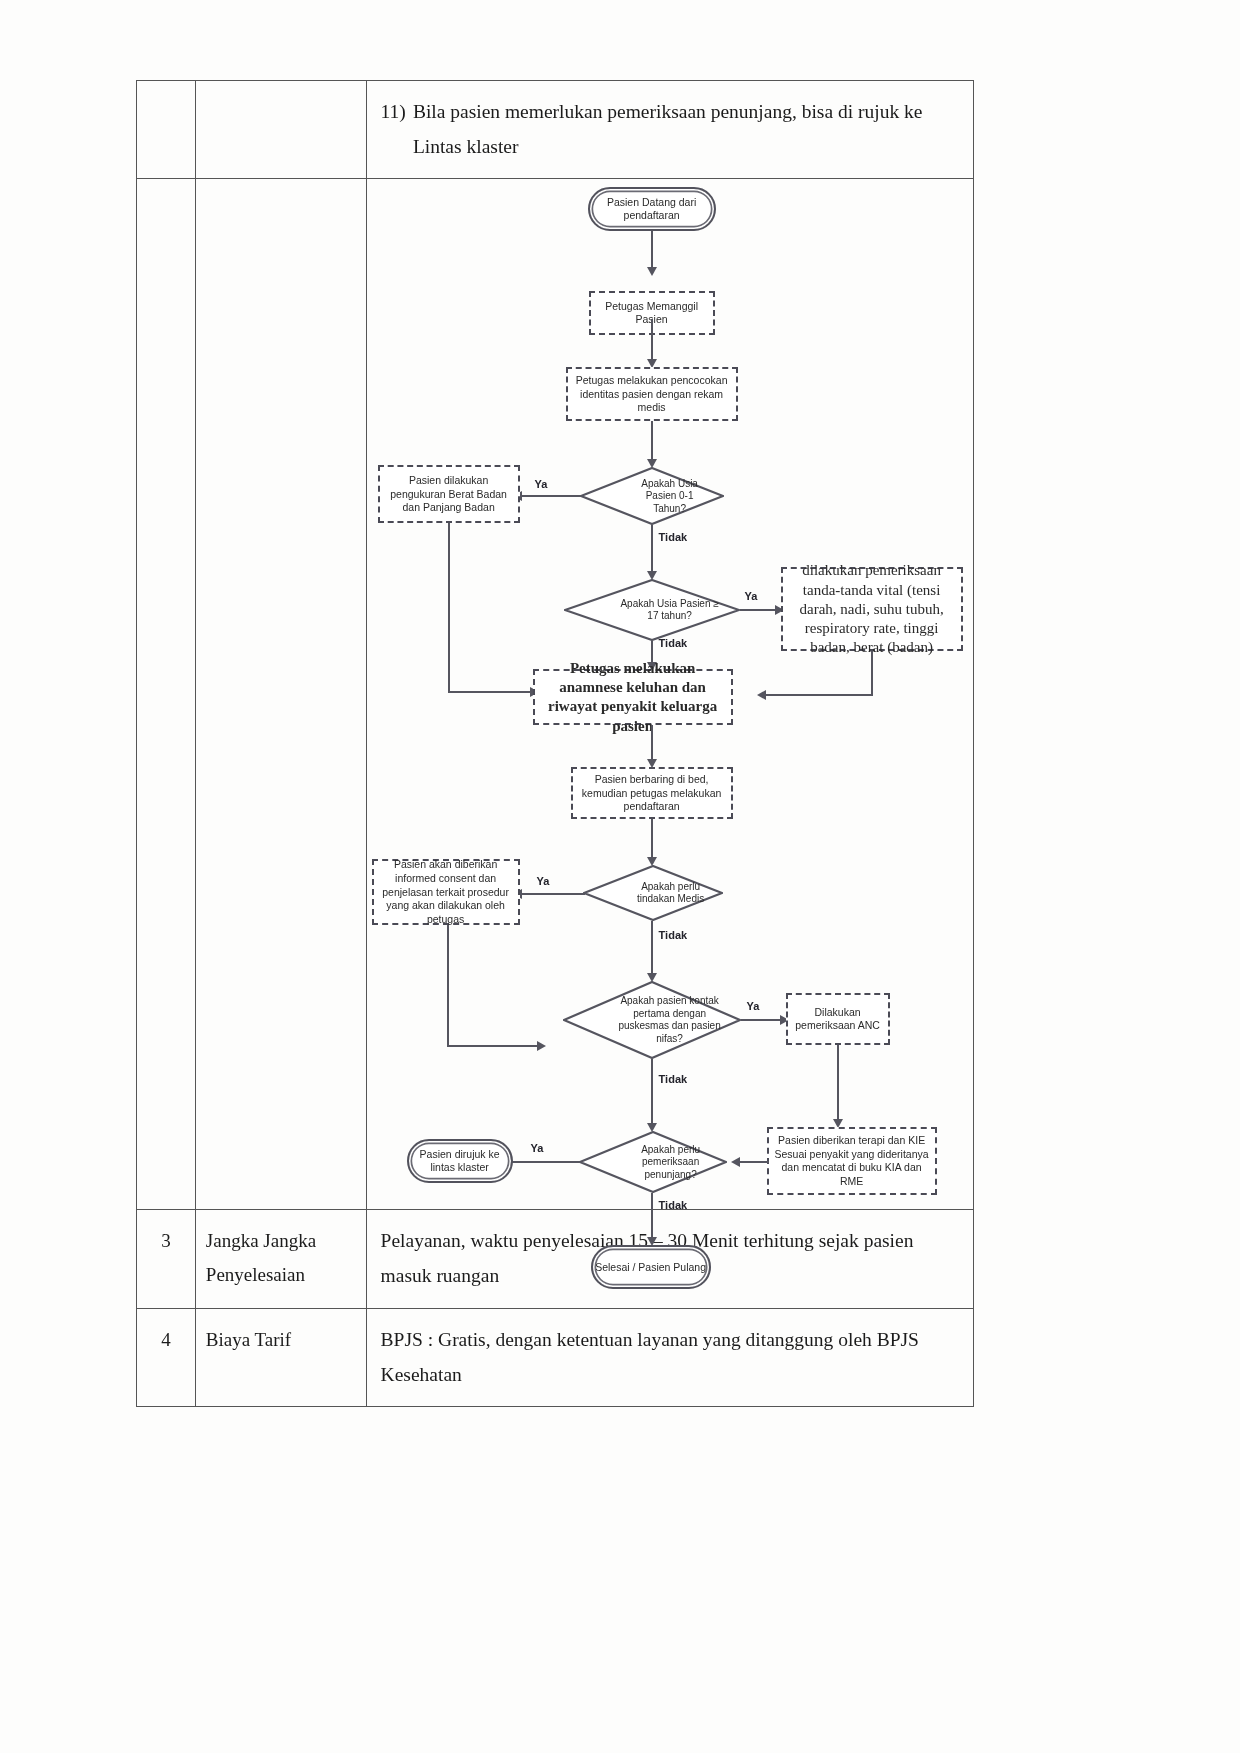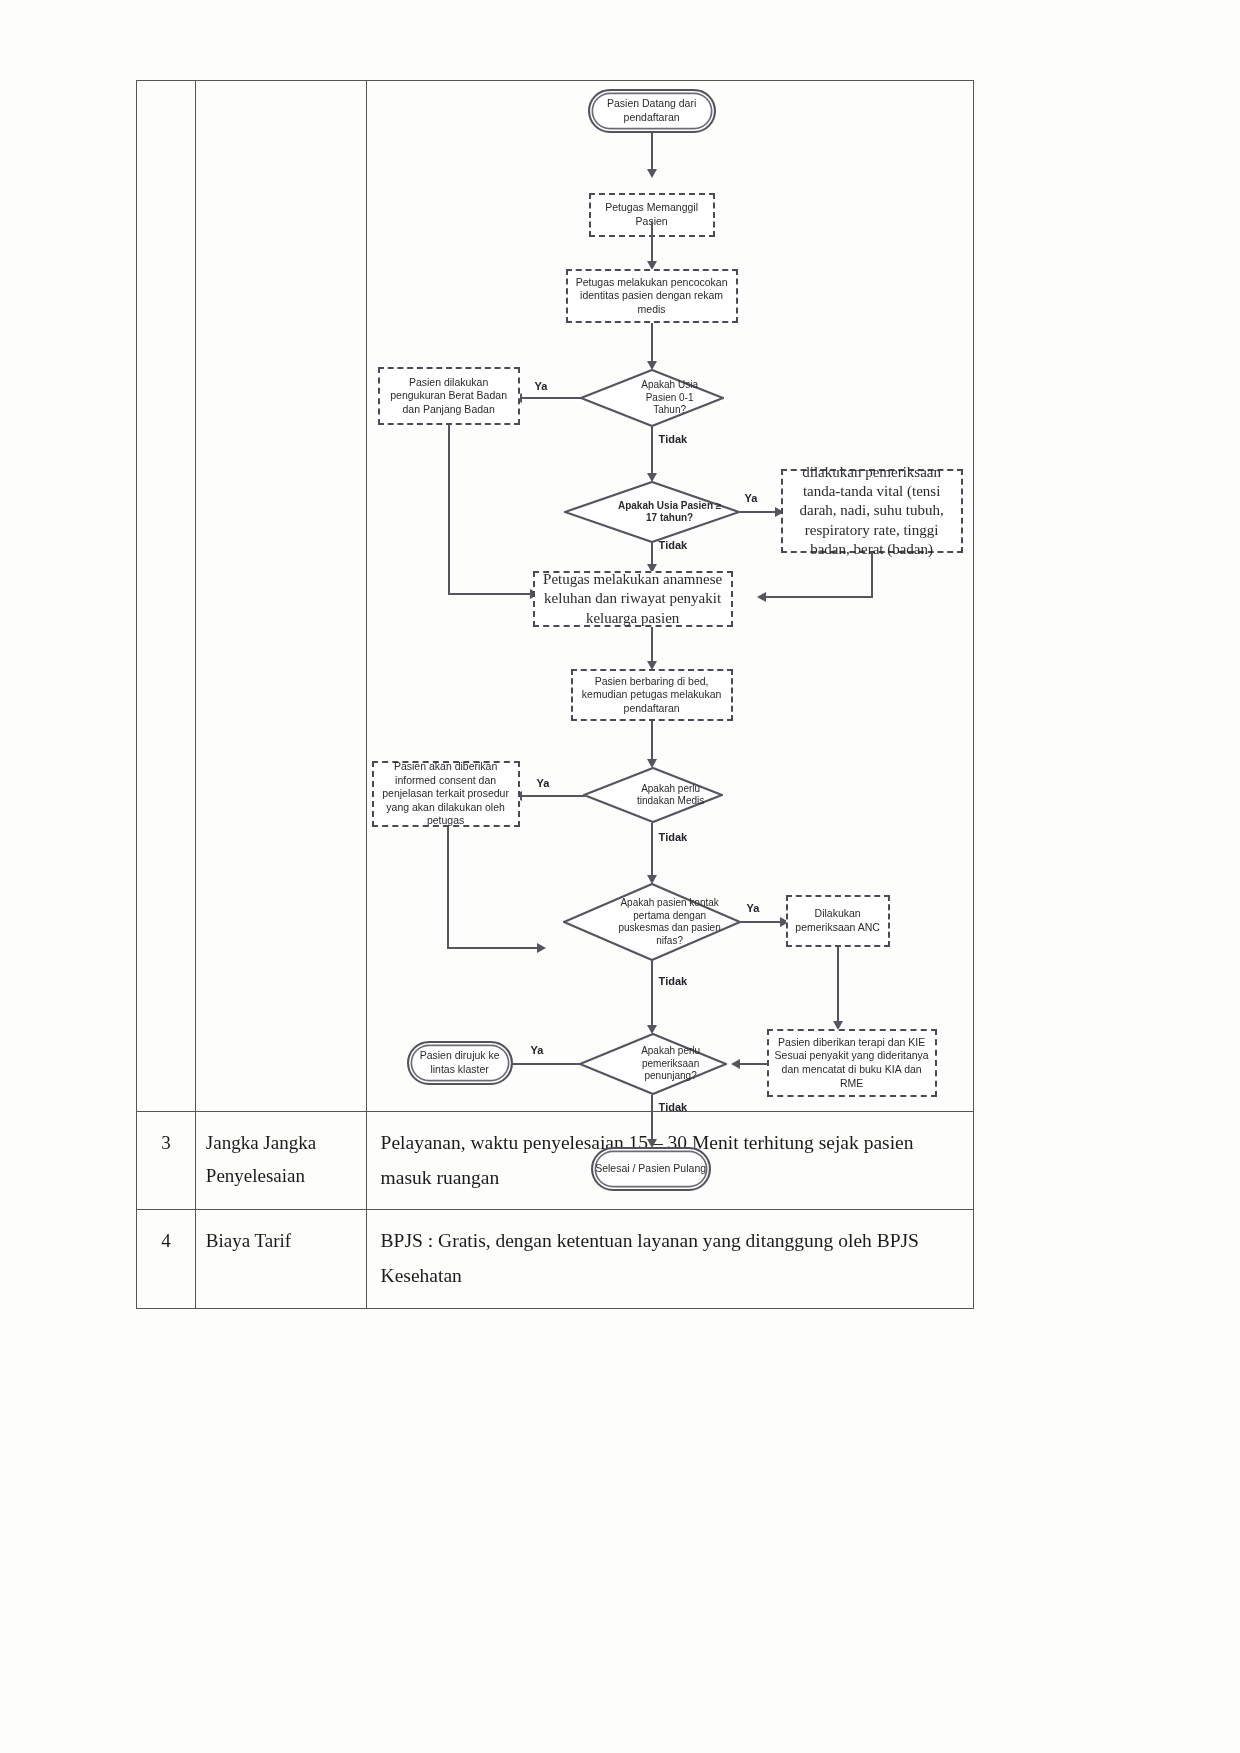--- a/index.html
+++ b/index.html
@@ -43,20 +43,34 @@
 
   .elbl{position:absolute;font-family:"Liberation Sans",sans-serif;font-size:11px;font-weight:bold;color:#23232b;white-space:nowrap;}
 </style>
 </head>
 <body>
 
 <div class="page">
 
   <table class="tbl">
     <tbody>
+        <tr>
+      <td class="c-num">
+        <div class="numtxt"></div>
+      </td>
+      <td class="c-lbl">
+        <div class="lbltxt"></div>
+      </td>
+      <td class="c-body">
+        <div class="bodytxt item11">
+          <span class="mk">11)</span>
+          <span class="tx">Bila pasien memerlukan pemeriksaan penunjang, bisa di rujuk ke Lintas klaster</span>
+        </div>
+      </td>
+    </tr>
 
     <tr>
       <td class="c-num"></td>
       <td class="c-lbl"></td>
       <td class="c-body flowcell">
         <div class="flow">
 
           <div class="node term" style="left:221px;top:8px;width:128px;height:44px;">
             <span>Pasien Datang dari pendaftaran</span>
           </div>
@@ -91,21 +105,21 @@
           </div>
 
           <div class="ln lnv" style="left:81px;top:344px;height:170px;"></div>
           <div class="ln lnh" style="left:81px;top:512px;width:84px;"></div>
           <div class="arr arr-r" style="left:163px;top:508px;"></div>
 
           <div class="ln lnv" style="left:284px;top:346px;height:50px;"></div>
           <div class="elbl" style="left:292px;top:352px;">Tidak</div>
           <div class="arr arr-d" style="left:280px;top:392px;"></div>
 
-          <div class="dec" style="left:197px;top:400px;width:176px;height:62px;font-weight:bold;">
+          <div class="dec" style="left:197px;top:400px;width:176px;height:62px;">
             <svg class="dshape" viewBox="0 0 176 62" preserveAspectRatio="none">
               <polygon points="88,1 175,31 88,61 1,31" fill="#ffffff" stroke="#55555f" stroke-width="2.2"></polygon>
             </svg>
             <div class="dtext">Apakah Usia Pasien ≥ 17 tahun?</div>
           </div>
 
           <div class="ln lnh" style="left:373px;top:430px;width:40px;"></div>
           <div class="arr arr-r" style="left:408px;top:426px;"></div>
           <div class="elbl" style="left:378px;top:411px;">Ya</div>
 
@@ -113,21 +127,21 @@
             <span>dilakukan pemeriksaan tanda-tanda vital (tensi darah, nadi, suhu tubuh, respiratory rate, tinggi badan, berat (badan)</span>
           </div>
           <div class="ln lnv" style="left:504px;top:472px;height:45px;"></div>
           <div class="ln lnh" style="left:396px;top:515px;width:110px;"></div>
           <div class="arr arr-l" style="left:390px;top:511px;"></div>
 
           <div class="ln lnv" style="left:284px;top:462px;height:25px;"></div>
           <div class="elbl" style="left:292px;top:458px;">Tidak</div>
           <div class="arr arr-d" style="left:280px;top:483px;"></div>
 
-          <div class="node proc serif" style="left:166px;top:490px;width:200px;height:56px;">
+          <div class="node proc serif" style="left:166px;top:490px;width:200px;height:56px;font-weight:bold;">
             <span>Petugas melakukan anamnese keluhan dan riwayat penyakit keluarga pasien</span>
           </div>
           <div class="ln lnv" style="left:284px;top:546px;height:38px;"></div>
           <div class="arr arr-d" style="left:280px;top:580px;"></div>
 
           <div class="node proc" style="left:204px;top:588px;width:162px;height:52px;">
             <span>Pasien berbaring di bed, kemudian petugas melakukan pendaftaran</span>
           </div>
           <div class="ln lnv" style="left:284px;top:640px;height:42px;"></div>
           <div class="arr arr-d" style="left:280px;top:678px;"></div>

